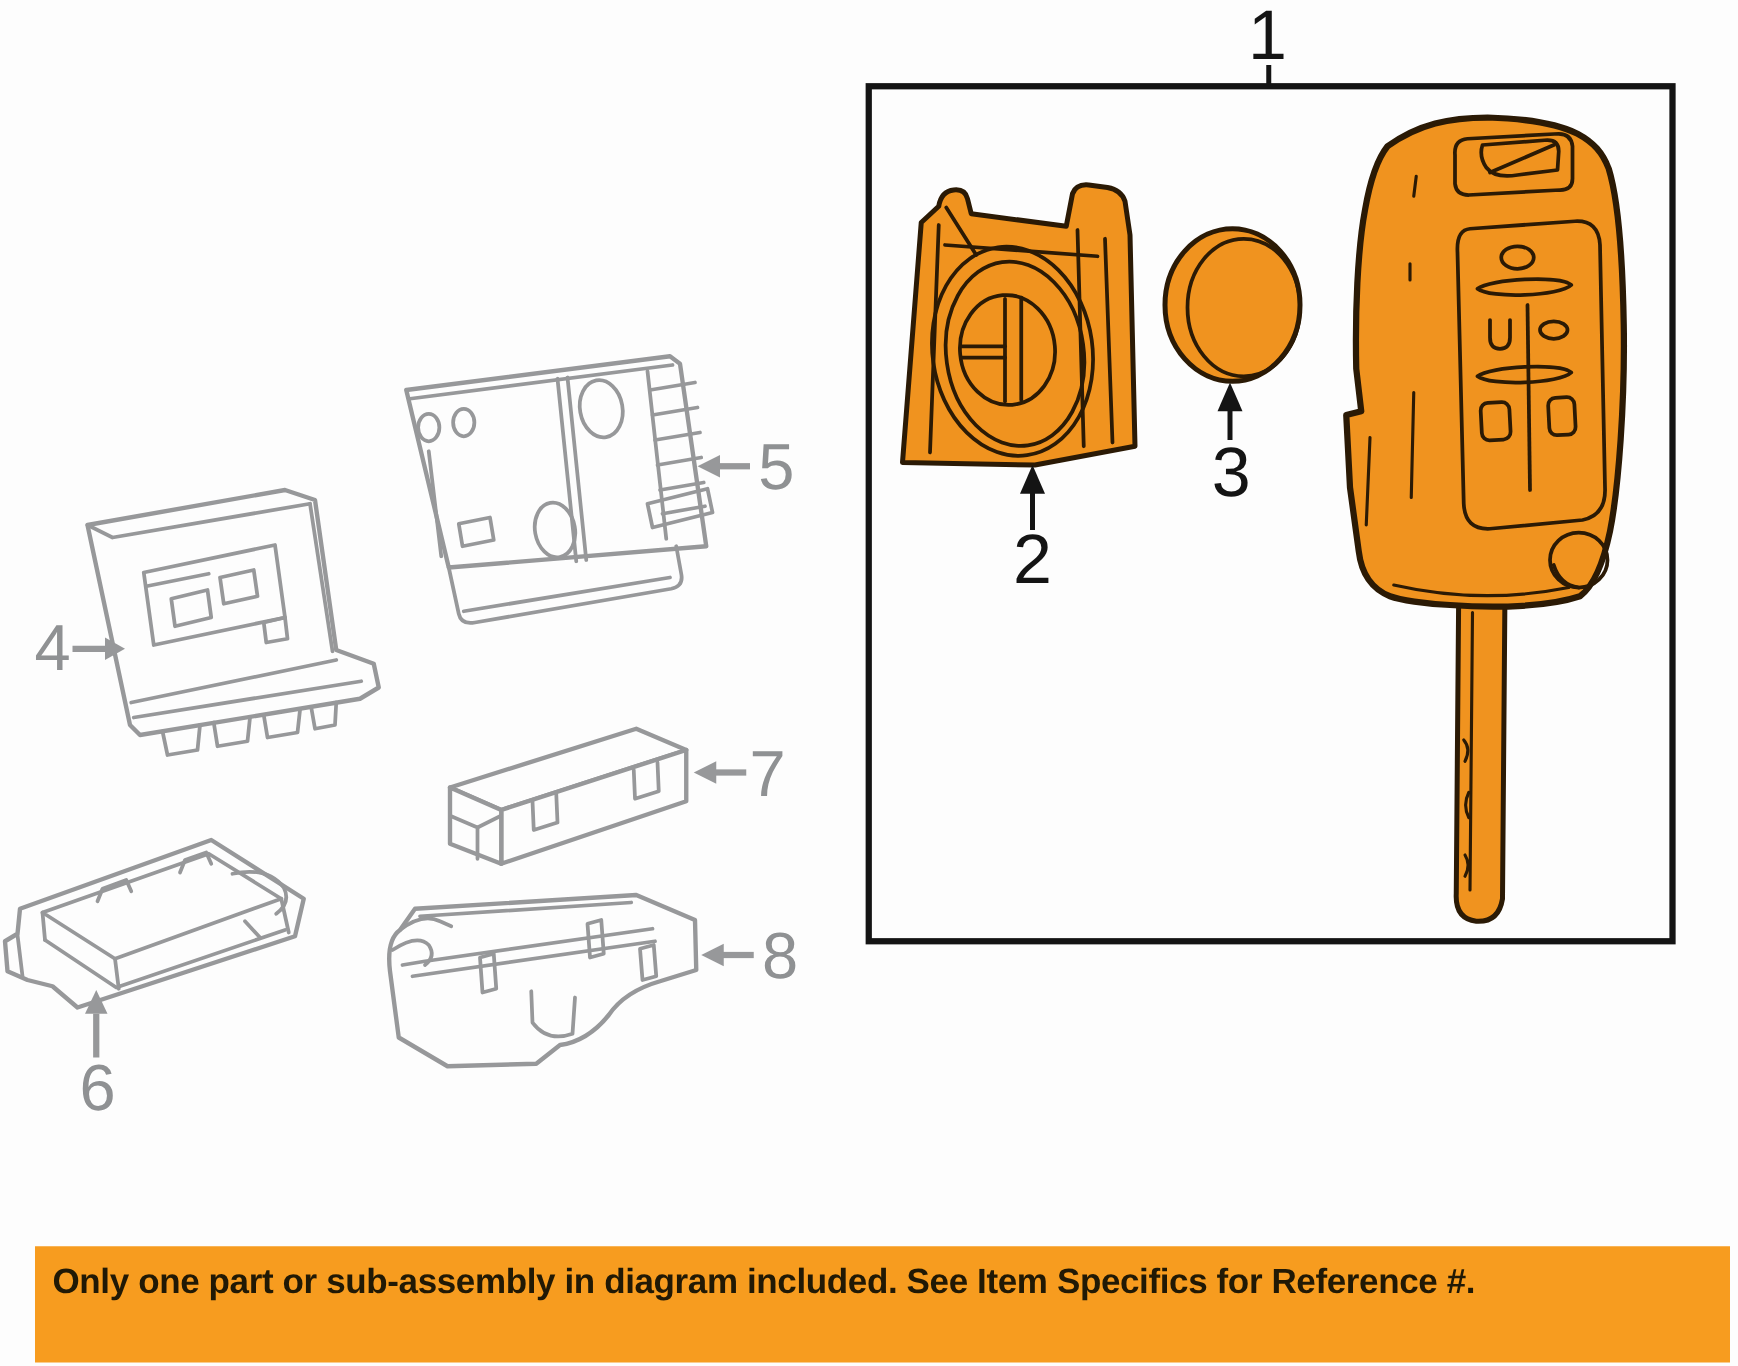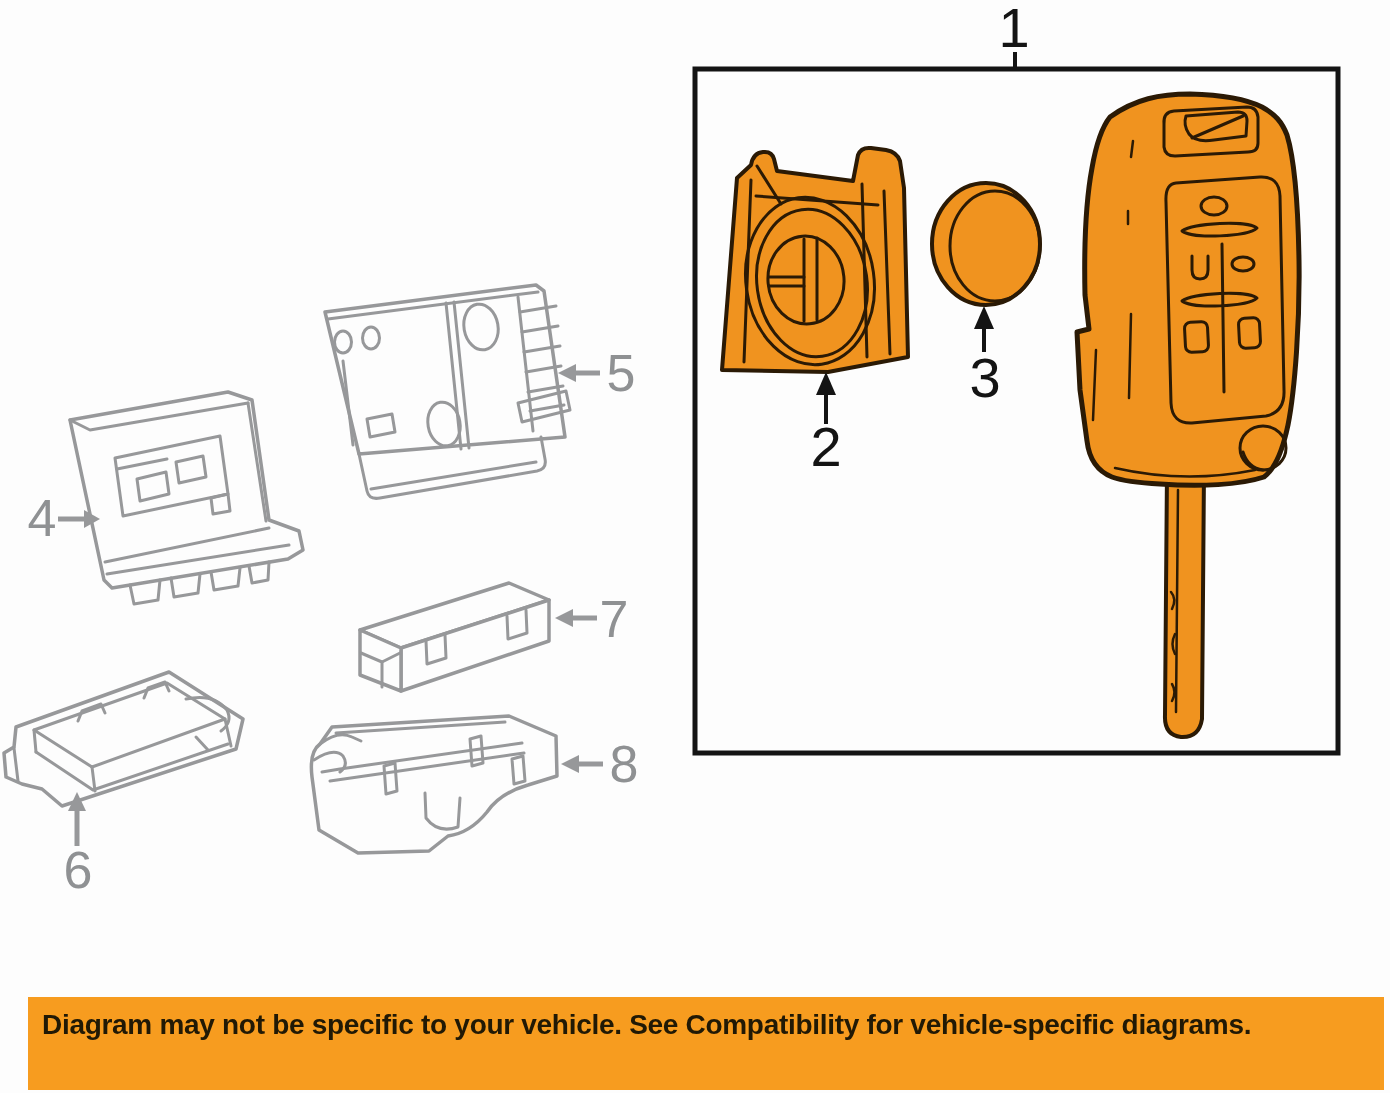--- a/index.html
+++ b/index.html
@@ -200,14 +200,14 @@
     <path class="ol" d="M 1243,452 Q 1248,468 1263,470"></path>
     <path class="ol ol2" d="M 1133,141 L 1131,157"></path>
     <path class="ol ol2" d="M 1128,211 L 1128,224"></path>
     <path class="ol ol2" d="M 1131,314 L 1129,398"></path>
     <path class="ol ol2" d="M 1096,350 L 1093,420"></path>
     <path class="ol ol2" d="M 1115,468 Q 1185,484 1255,470"></path>
   </g>
 </svg>
 
 <div class="banner">
-  <div>Diagram may not be specific to your vehicle. See Compatibility for vehicle-specific diagrams.</div>
+  <div>Only one part or sub-assembly in diagram included. See Item Specifics for Reference #.</div>
 </div>
 
 </body></html>

